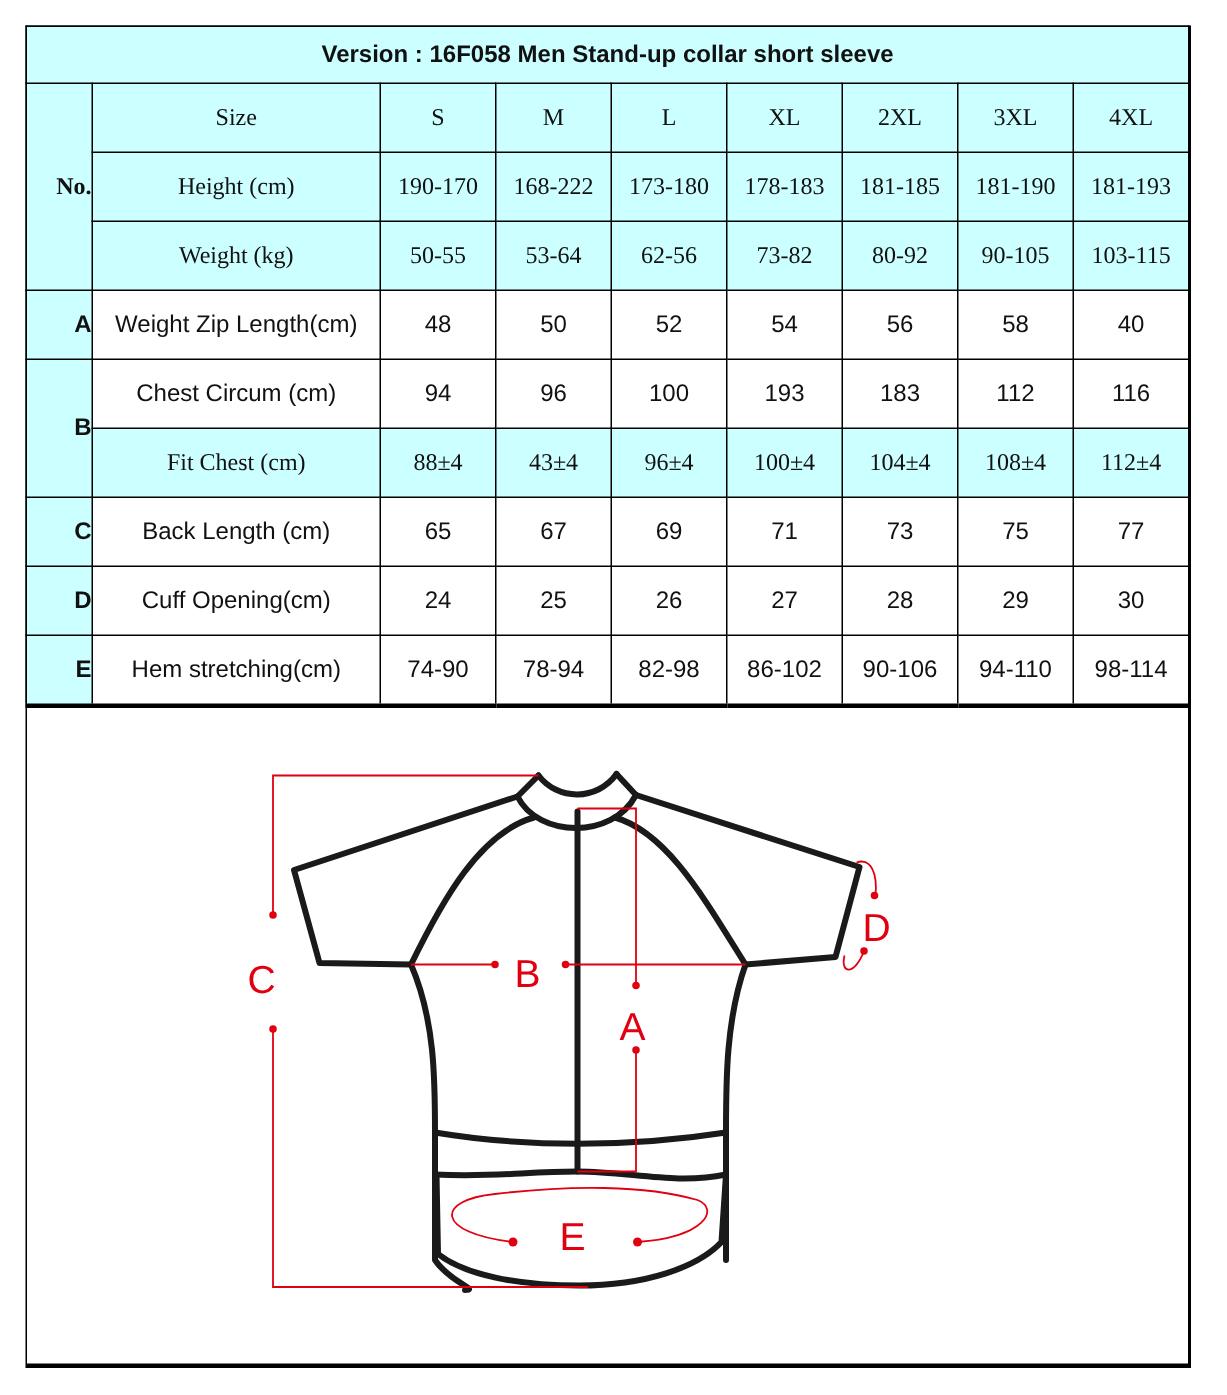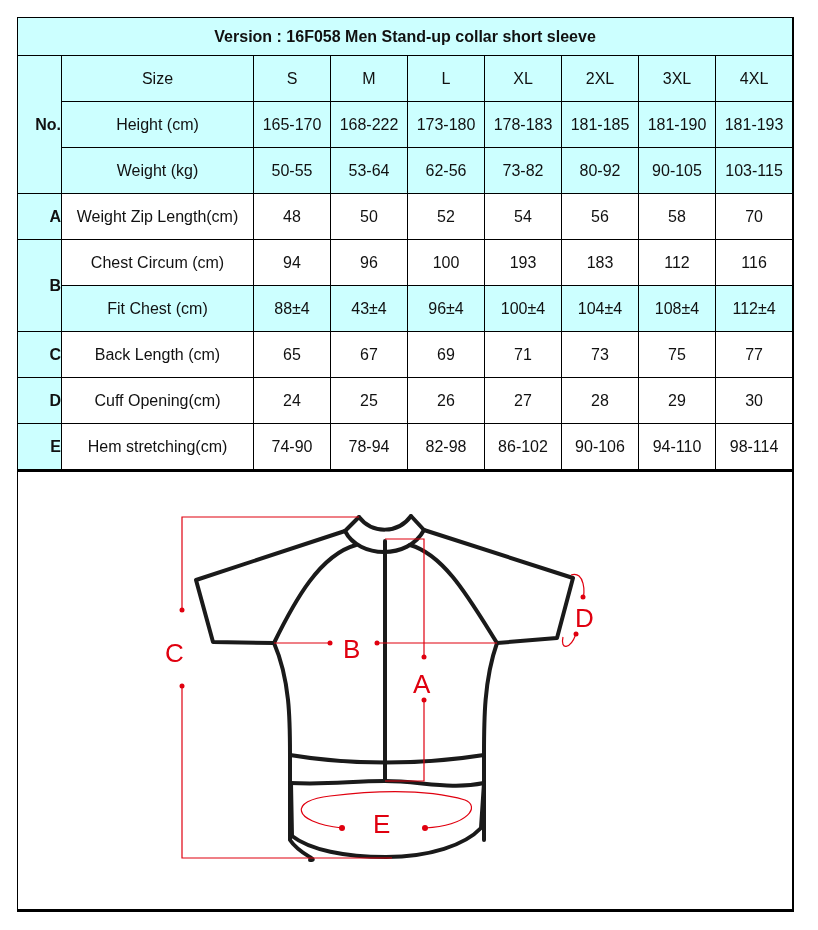--- a/index.html
+++ b/index.html
@@ -10,21 +10,21 @@
     border: 1px solid #000;
     height: 45px;
     text-align: center;
     vertical-align: middle;
     font-size: 16px;
     color: #111;
     padding: 0;
     background: #ffffff;
     white-space: nowrap;
   }
-  table.size-table td.cyan { background: #ccffff; }
+  table.size-table td.cyan { background: #ccffff; font-family: Liberation Serif, serif; }
   table.size-table tr.title td { height: 37px; font-weight: bold; font-size: 16px; background: #ccffff; }
   table.size-table td.code { font-weight: bold; background: #ccffff; text-align: right; }
   table.size-table tr:last-child td { border-bottom: 3px solid #000; }
   .outer-border { position: absolute; left: 17px; top: 17px; width: 774px; height: 891px; border: 1px solid #000; border-right: 2px solid #000; border-bottom: 3px solid #000; pointer-events: none; box-sizing: content-box; }
   .diagram { position: absolute; left: 18px; top: 470px; width: 773px; height: 438px; }
   .diagram svg { position: absolute; left: 0; top: 0; }
   .lbl { font-family: "Liberation Sans", "DejaVu Sans", sans-serif; font-size: 26px; fill: #e0000f; }
 </style>
 </head>
 <body>
@@ -52,21 +52,21 @@
       <td class="cyan">S</td>
       <td class="cyan">M</td>
       <td class="cyan">L</td>
       <td class="cyan">XL</td>
       <td class="cyan">2XL</td>
       <td class="cyan">3XL</td>
       <td class="cyan">4XL</td>
     </tr>
     <tr>
       <td class="cyan">Height (cm)</td>
-      <td class="cyan">165-170</td>
+      <td class="cyan">190-170</td>
       <td class="cyan">168-222</td>
       <td class="cyan">173-180</td>
       <td class="cyan">178-183</td>
       <td class="cyan">181-185</td>
       <td class="cyan">181-190</td>
       <td class="cyan">181-193</td>
     </tr>
     <tr>
       <td class="cyan">Weight (kg)</td>
       <td class="cyan">50-55</td>
@@ -79,21 +79,21 @@
     </tr>
     <tr>
       <td class="code">A</td>
       <td>Weight Zip Length(cm)</td>
       <td>48</td>
       <td>50</td>
       <td>52</td>
       <td>54</td>
       <td>56</td>
       <td>58</td>
-      <td>70</td>
+      <td>40</td>
     </tr>
     <tr>
       <td rowspan="2" class="code">B</td>
       <td>Chest Circum (cm)</td>
       <td>94</td>
       <td>96</td>
       <td>100</td>
       <td>193</td>
       <td>183</td>
       <td>112</td>

